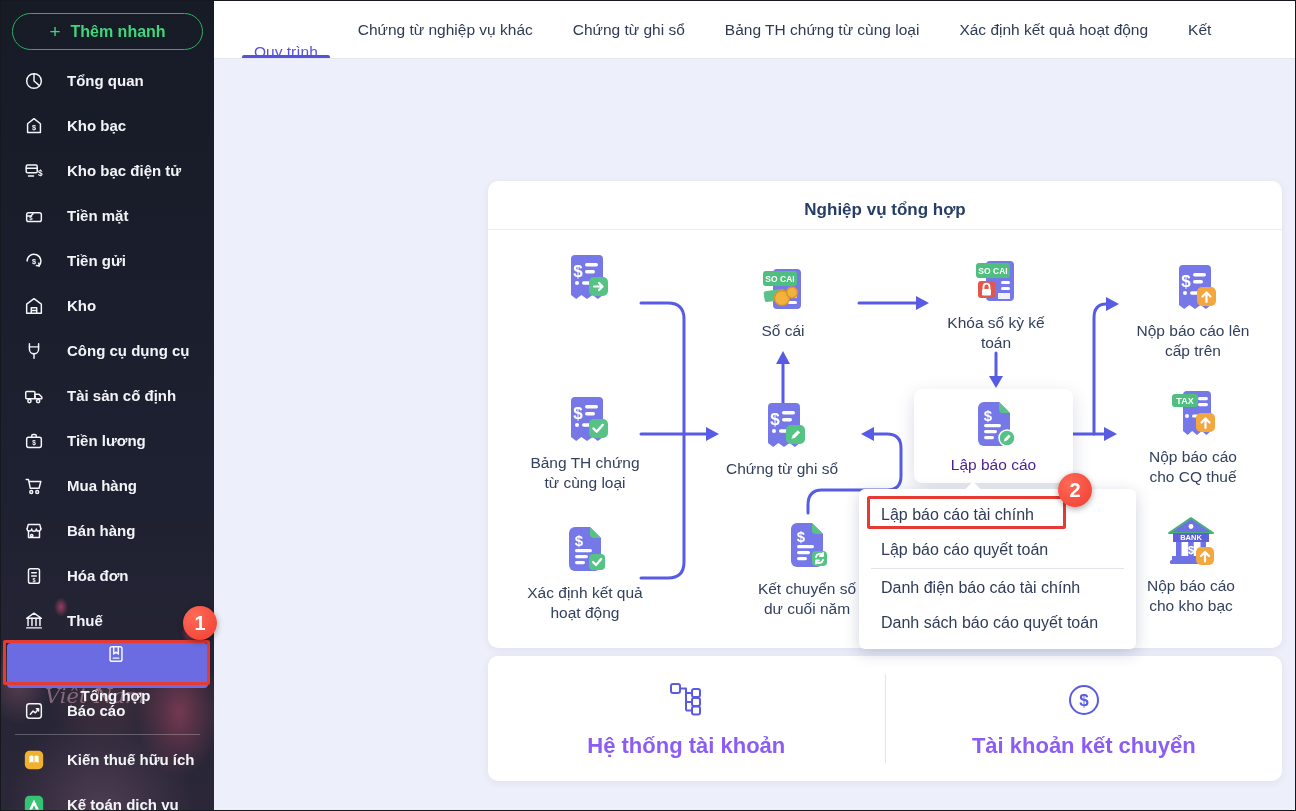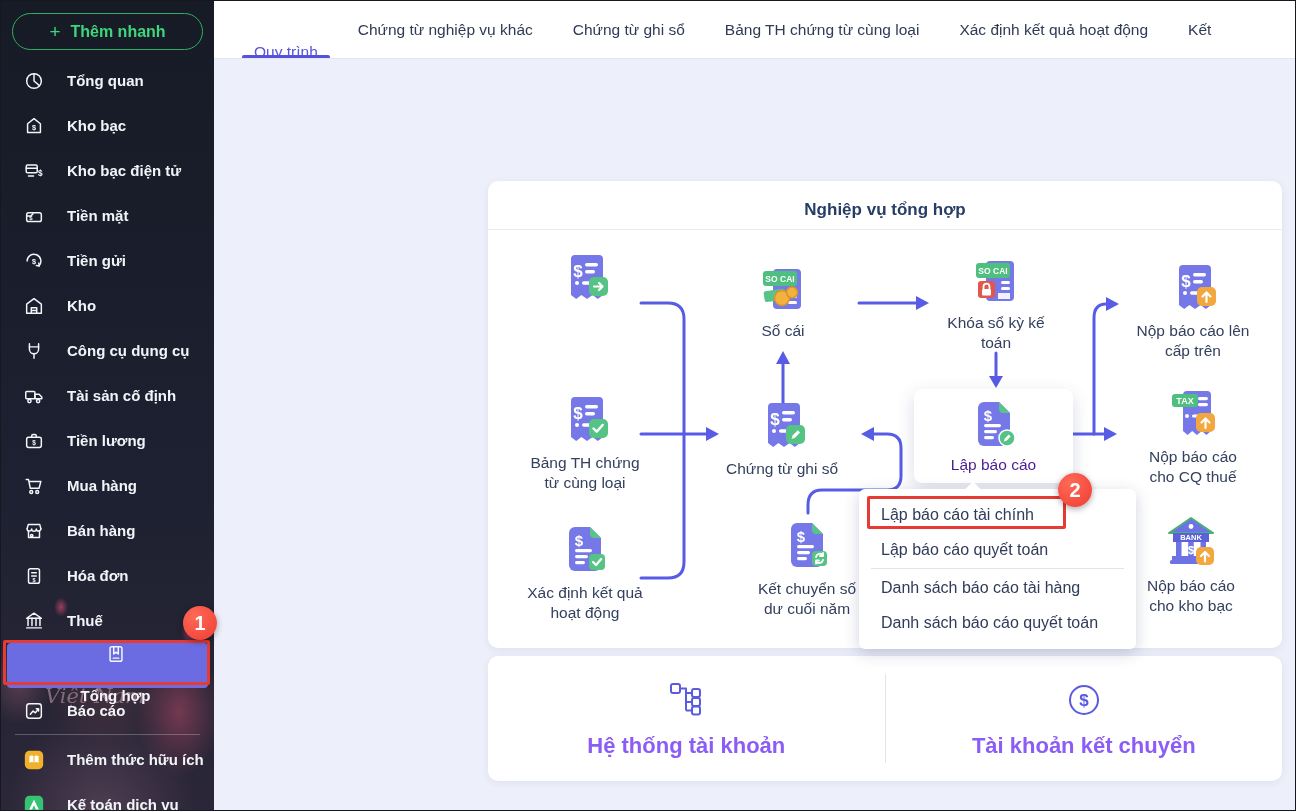--- a/index.html
+++ b/index.html
@@ -206,21 +206,21 @@
             </svg></span>
         <span>Báo cáo</span>
       </div>
       <div class="sdivider"></div>
       <div class="mitem">
         <span class="sideicon"><svg viewBox="0 0 24 24">
               <rect x="2" y="2" width="20" height="20" rx="5" fill="#f0b22c" stroke="none"></rect>
               <path d="M12 8c-1.5-1.2-3.5-1.2-5 0v7c1.5-1.2 3.5-1.2 5 0 1.5-1.2 3.5-1.2 5 0V8c-1.5-1.2-3.5-1.2-5 0z" fill="#fff" stroke="none"></path>
               <path d="M12 8.2v6.8" stroke="#f0b22c" stroke-width="1.2"></path>
             </svg></span>
-        <span>Thêm thức hữu ích</span>
+        <span>Kiến thuế hữu ích</span>
       </div>
       <div class="mitem">
         <span class="sideicon"><svg viewBox="0 0 24 24">
               <rect x="2" y="2" width="20" height="20" rx="5" fill="#35c373" stroke="none"></rect>
               <path d="M12 6l5.2 11h-3.1l-2.1-4.6L9.9 17H6.8z" fill="#fff" stroke="none"></path>
             </svg></span>
         <span>Kế toán dịch vụ</span>
       </div>
     </div>
   </div>
@@ -439,21 +439,21 @@
 
   <div class="dropdown">
     <div class="ditem">
         <span>Lập báo cáo tài chính</span>
       </div>
     <div class="ditem">
         <span>Lập báo cáo quyết toán</span>
       </div>
     <div class="ddiv"></div>
     <div class="ditem">
-        <span>Danh sách báo cáo tài hàng</span>
+        <span>Danh điện báo cáo tài chính</span>
       </div>
     <div class="ditem">
         <span>Danh sách báo cáo quyết toán</span>
       </div>
   </div>
 
   <div class="footcard">
     <div class="fhalf">
       <svg width="42" height="42" viewBox="0 0 42 42">
         <g stroke="#5a5be0" stroke-width="2" fill="none" stroke-linejoin="round">

